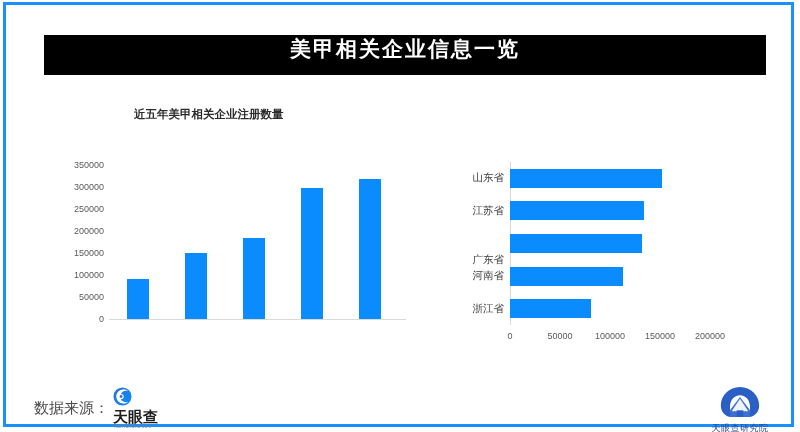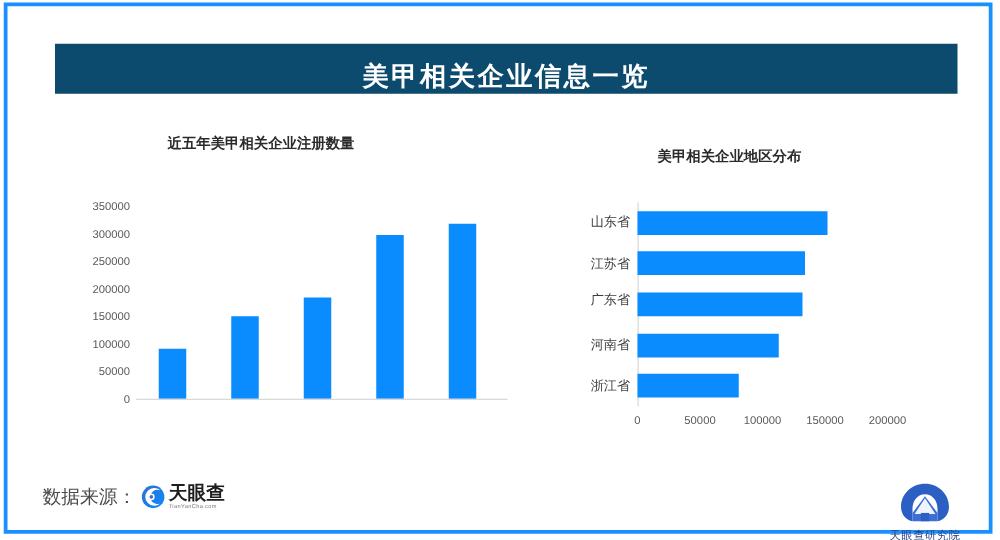--- a/index.html
+++ b/index.html
@@ -23,23 +23,23 @@
     box-sizing: border-box;
     background: #ffffff;
   }
   
   .title-bar {
     position: absolute;
     left: 38px;
     top: 30px;
     width: 722px;
     height: 40px;
-    background: #0c4a6e;
-    display: flex;
-    align-items: flex-end;
+    background: #000000;
+    display: flex;
+    align-items: flex-start;
     justify-content: center;
   }
   .title-bar .title-text {
     color: #ffffff;
     font-size: 21px;
     font-weight: bold;
     letter-spacing: 2px;
     font-family: "Liberation Sans", "DejaVu Sans", sans-serif;
   }
   
@@ -181,22 +181,23 @@
     gap: 4px;
   }
   .source-label {
     font-size: 15px;
     color: #4a4a4a;
     white-space: nowrap;
     font-family: Liberation Mono, monospace;
   }
   .tyc-logo {
     display: flex;
-    align-items: center;
+    align-items: flex-start;
     gap: 3px;
+    flex-direction: column;
   }
   .tyc-mark {
     width: 19px;
     height: 19px;
     flex: none;
   }
   .tyc-words {
     display: flex;
     flex-direction: column;
     line-height: 1;
@@ -260,25 +261,24 @@
         <div class="lc-bar" style="height: 40.48px; left: 18px; background: rgb(10, 140, 255);"></div>
         <div class="lc-bar" style="height: 66px; left: 76px; background: rgb(10, 140, 255);"></div>
         <div class="lc-bar" style="height: 80.96px; left: 134px; background: rgb(10, 140, 255);"></div>
         <div class="lc-bar" style="height: 131.12px; left: 192px; background: rgb(10, 140, 255);"></div>
         <div class="lc-bar" style="height: 139.92px; left: 250px; background: rgb(10, 140, 255);"></div>
       </div>
     <div class="lc-axis-line"></div>
   </div>
 
   <div class="right-chart">
-    <div class="chart-title rc-title">美甲相关企业地区分布</div>
     <div class="rc-cat-holder" id="rc-cats">
         <div class="rc-cat" style="top: 16.3px;">山东省</div>
         <div class="rc-cat" style="top: 48.9px;">江苏省</div>
-        <div class="rc-cat" style="top: 78px;">广东省</div>
+        <div class="rc-cat" style="top: 98px;">广东省</div>
         <div class="rc-cat" style="top: 114.1px;">河南省</div>
         <div class="rc-cat" style="top: 146.7px;">浙江省</div>
       </div>
     <div class="rc-axis-line"></div>
     <div class="rc-plot" id="rc-plot">
         <div class="rc-bar" style="width: 152px; top: 6.8px; background: rgb(10, 140, 255);"></div>
         <div class="rc-bar" style="width: 134px; top: 39.4px; background: rgb(10, 140, 255);"></div>
         <div class="rc-bar" style="width: 132px; top: 72px; background: rgb(10, 140, 255);"></div>
         <div class="rc-bar" style="width: 113px; top: 104.6px; background: rgb(10, 140, 255);"></div>
         <div class="rc-bar" style="width: 81px; top: 137.2px; background: rgb(10, 140, 255);"></div>

